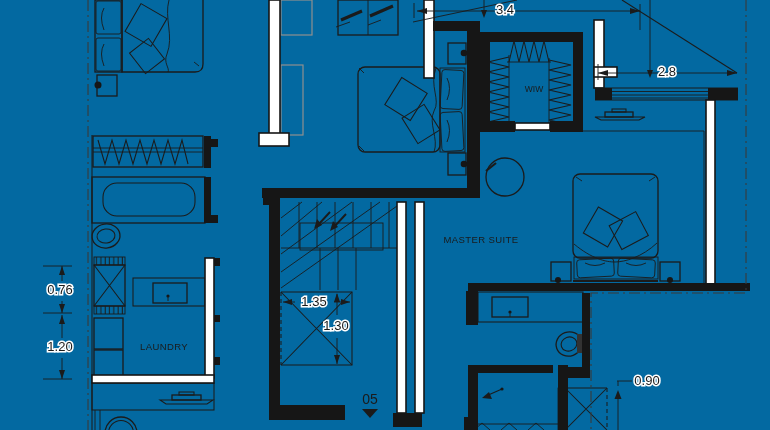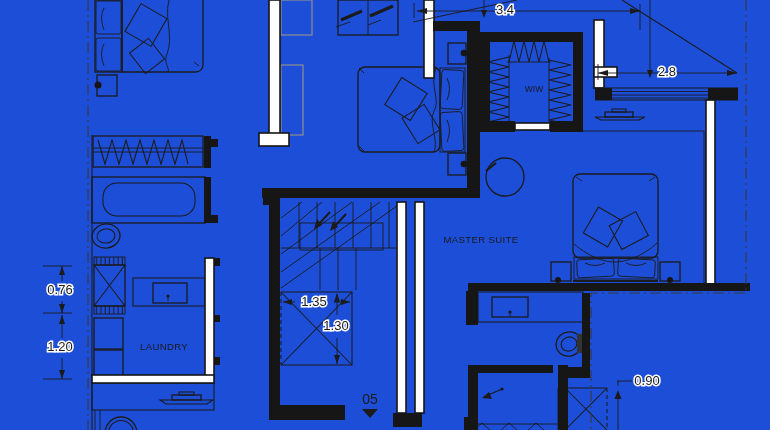--- a/index.html
+++ b/index.html
@@ -1,16 +1,16 @@
 <!DOCTYPE html>
 <html><head>
 <meta charset="utf-8">
 <style>
   html,body { margin:0; padding:0; background:#ffffff; }
-  #stage { position:relative; width:770px; height:430px; background:#1d4ed8; overflow:hidden;
+  #stage { position:relative; width:770px; height:430px; background:#0369a1; overflow:hidden;
            font-family:"Liberation Sans", sans-serif; }
   svg { display:block; }
   
   .wallf  { fill:#161616; stroke:none; }
   .wallh  { fill:#ffffff; stroke:#161616; stroke-width:1.6; }
   .f1     { fill:none; stroke:#1b1b1b; stroke-width:1.3; }
   .f2     { fill:none; stroke:#1b1b1b; stroke-width:1.05; }
   .thin   { fill:none; stroke:#1b1b1b; stroke-width:0.9; }
   .dash   { fill:none; stroke:#3a3a3a; stroke-width:1.1; stroke-dasharray:11 4 2 4; }
   .diml   { fill:none; stroke:#1b1b1b; stroke-width:0.9; }

